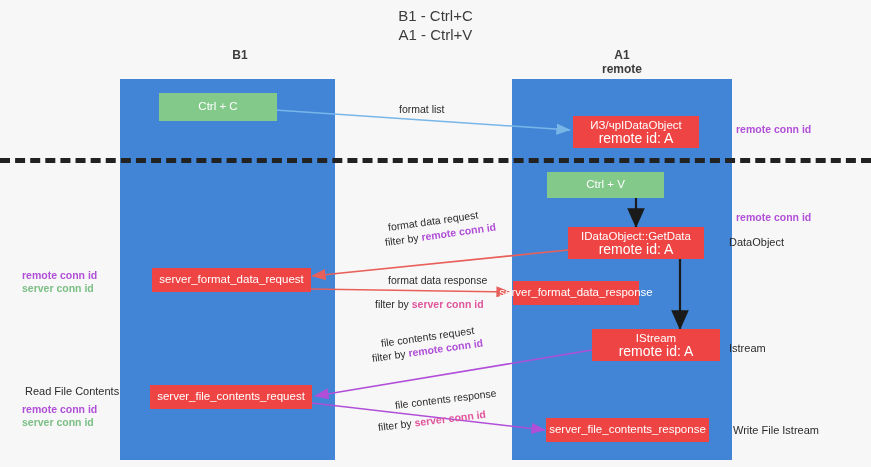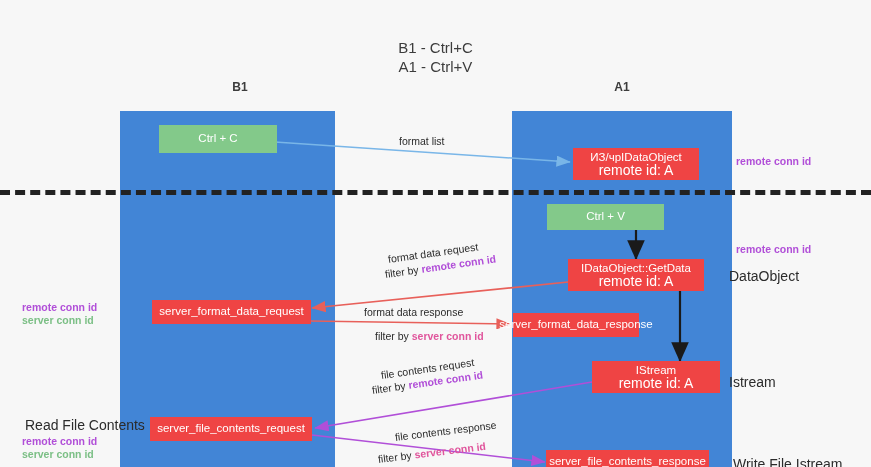--- a/index.html
+++ b/index.html
@@ -4,21 +4,21 @@
 <style>
   html,body{margin:0;padding:0;}
   body{
     width:871px;height:467px;
     background:#f7f7f7;
     font-family:"Liberation Sans", sans-serif;
     color:#333;
     overflow:hidden;
     position:relative;
   }
-  #stage{position:absolute;inset:0;margin-top:32px;}
+  #stage{position:absolute;inset:0;}
   svg.layer{position:absolute;left:0;top:0;width:871px;height:467px;overflow:visible;}
   svg.back{z-index:1;}
   .abs{position:absolute;}
   
   .title{
     width:871px;text-align:center;top:6px;left:0;
     font-size:15px;line-height:19px;color:#3c3c3c;
     z-index:5;
   }
   
@@ -44,21 +44,21 @@
     color:#2b2b2b;white-space:nowrap;
   }
   .elabel .hi-purple{color:#b14fd8;font-weight:bold;}
   .elabel .hi-pink{color:#e0559c;font-weight:bold;}
   .rot-up{transform:rotate(-8deg);transform-origin:left center;}
   .rot-dn{transform:rotate(-7deg);transform-origin:left center;}
   
   .side{position:absolute;z-index:6;font-size:10.5px;line-height:13.5px;white-space:nowrap;}
   .purple{color:#b14fd8;font-weight:bold;}
   .green-t{color:#7bbf85;font-weight:bold;}
-  .annot{position:absolute;z-index:6;font-size:14px;color:#2b2b2b;white-space:nowrap;}
+  .annot{position:absolute;z-index:6;font-size:11px;color:#2b2b2b;white-space:nowrap;}
   
   .dashline{
     position:absolute;left:0;width:871px;height:0;
     border-top:5px dashed #222;z-index:7;
   }
 </style>
 </head>
 <body>
 
 <div id="stage">
@@ -66,20 +66,21 @@
   <div class="abs title">
     <div>B1 - Ctrl+C</div>
     <div>A1 - Ctrl+V</div>
   </div>
 
   <div class="abs colhead" style="left:140px;top:48px;width:200px;">
     <div>B1</div>
   </div>
   <div class="abs colhead" style="left:512px;top:48px;width:220px;">
     <div>A1</div>
+    <div>remote</div>
   </div>
 
   <div class="abs lane" style="left:120px;top:79px;width:215px;height:381px;"></div>
   <div class="abs lane" style="left:512px;top:79px;width:220px;height:381px;"></div>
 
   <svg class="layer back" viewBox="0 0 871 467">
     <defs>
       <marker id="ah-blue" markerWidth="9" markerHeight="7" refX="8.5" refY="3.5" orient="auto">
         <polygon points="0,0 9,3.5 0,7" fill="#79b6e8"></polygon>
       </marker>
@@ -150,21 +151,21 @@
     <span>server_file_contents_response</span>
   </div>
 
   <div class="elabel" style="left:399px;top:103px;">format list</div>
 
   <div class="elabel rot-up" style="left:388px;top:221px;">format data request</div>
   <div class="elabel rot-up" style="left:385px;top:236px;">
     <span>filter by </span><span class="hi-purple">remote conn id</span>
   </div>
 
-  <div class="elabel" style="left:364px;top:274px;">format data response</div>
+  <div class="elabel" style="left:388px;top:274px;">format data response</div>
   <div class="elabel" style="left:375px;top:298px;">
     <span>filter by </span><span class="hi-pink">server conn id</span>
   </div>
 
   <div class="elabel rot-up" style="left:381px;top:337px;">file contents request</div>
   <div class="elabel rot-up" style="left:372px;top:352px;">
     <span>filter by </span><span class="hi-purple">remote conn id</span>
   </div>
 
   <div class="elabel rot-dn" style="left:395px;top:399px;">file contents response</div>

